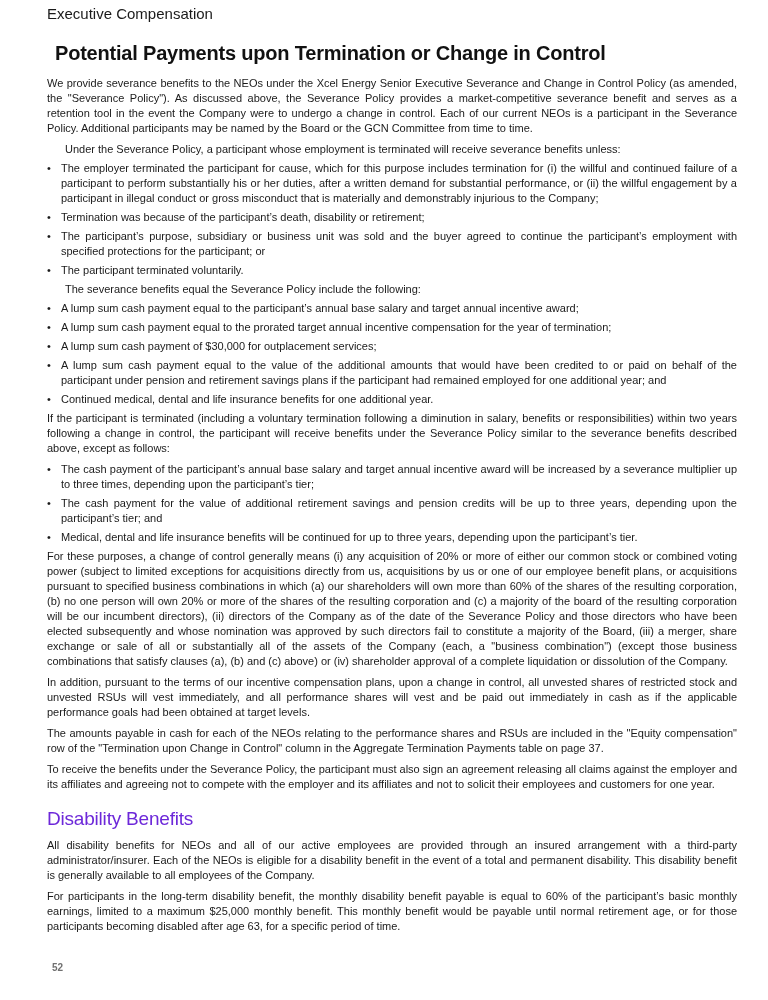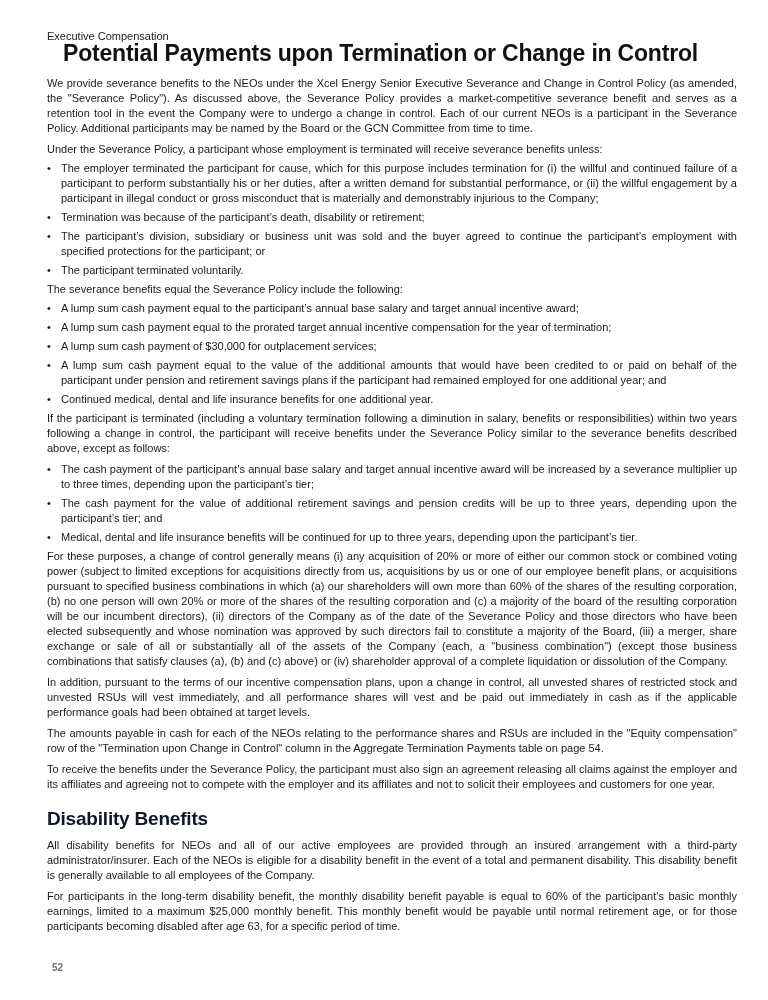--- a/index.html
+++ b/index.html
@@ -2,42 +2,42 @@
 <html><head>
 <meta charset="utf-8">
 <style>
   html, body { margin: 0; padding: 0; background: #ffffff; }
   body {
     width: 768px; height: 1000px; position: relative; overflow: hidden;
     font-family: "Liberation Sans", sans-serif; color: #1a1a1a;
   }
   .page { position: absolute; left: 47px; top: 0; width: 690px; }
   .running-header {
-    position: absolute; top: 30px; left: 0;
-    font-size: 11px; line-height: 13px; color: #1a1a1a;
+    position: absolute; top: 7px; left: 0;
+    font-size: 15px; line-height: 13px; color: #1a1a1a;
   }
   h1.page-title {
-    position: absolute; top: 38px; left: 16px; margin: 0;
-    font-size: 23px; line-height: 30px; font-weight: bold; color: #111;
+    position: absolute; top: 38px; left: 8px; margin: 0;
+    font-size: 20px; line-height: 30px; font-weight: bold; color: #111;
     letter-spacing: -0.2px; white-space: nowrap;
   }
   .body-flow { position: absolute; top: 76px; left: 0; width: 690px; }
   p, li {
     font-size: 11px; line-height: 15px; text-align: justify; margin: 0;
   }
   p { margin-bottom: 6px; }
-  p.tight { margin-bottom: 4px; }
+  p.tight { margin-bottom: 4px; margin-left: 18px; }
   ul { list-style: none; margin: 0 0 4px 0; padding: 0; }
   li { position: relative; padding-left: 14px; margin-bottom: 4px; }
   li .bullet {
     position: absolute; left: 0; top: 0; width: 10px; text-align: left;
   }
   h2.section-heading {
     margin: 16px 0 8px 0; font-size: 19px; line-height: 22px;
-    font-weight: bold; color: #0f172a; letter-spacing: -0.2px;
+    font-weight: normal; color: #6d28d9; letter-spacing: -0.2px;
   }
   .page-number {
     position: absolute; top: 962px; left: 5px;
     font-size: 10px; font-weight: bold; color: #707070;
   }
 </style>
 </head>
 <body>
 
 <div class="page">
@@ -47,21 +47,21 @@
   <h1 class="page-title">Potential Payments upon Termination or Change in Control</h1>
 
   <div class="body-flow">
 
     <p>We provide severance benefits to the NEOs under the Xcel Energy Senior Executive Severance and Change in Control Policy (as amended, the "Severance Policy"). As discussed above, the Severance Policy provides a market-competitive severance benefit and serves as a retention tool in the event the Company were to undergo a change in control. Each of our current NEOs is a participant in the Severance Policy. Additional participants may be named by the Board or the GCN Committee from time to time.</p>
 
     <p class="tight">Under the Severance Policy, a participant whose employment is terminated will receive severance benefits unless:</p>
     <ul>
       <li><span class="bullet">•</span><span>The employer terminated the participant for cause, which for this purpose includes termination for (i) the willful and continued failure of a participant to perform substantially his or her duties, after a written demand for substantial performance, or (ii) the willful engagement by a participant in illegal conduct or gross misconduct that is materially and demonstrably injurious to the Company;</span></li>
       <li><span class="bullet">•</span><span>Termination was because of the participant’s death, disability or retirement;</span></li>
-      <li><span class="bullet">•</span><span>The participant’s division, subsidiary or business unit was sold and the buyer agreed to continue the participant’s employment with specified protections for the participant; or</span></li>
+      <li><span class="bullet">•</span><span>The participant’s purpose, subsidiary or business unit was sold and the buyer agreed to continue the participant’s employment with specified protections for the participant; or</span></li>
       <li><span class="bullet">•</span><span>The participant terminated voluntarily.</span></li>
     </ul>
 
     <p class="tight">The severance benefits equal the Severance Policy include the following:</p>
     <ul>
       <li><span class="bullet">•</span><span>A lump sum cash payment equal to the participant’s annual base salary and target annual incentive award;</span></li>
       <li><span class="bullet">•</span><span>A lump sum cash payment equal to the prorated target annual incentive compensation for the year of termination;</span></li>
       <li><span class="bullet">•</span><span>A lump sum cash payment of $30,000 for outplacement services;</span></li>
       <li><span class="bullet">•</span><span>A lump sum cash payment equal to the value of the additional amounts that would have been credited to or paid on behalf of the participant under pension and retirement savings plans if the participant had remained employed for one additional year; and</span></li>
       <li><span class="bullet">•</span><span>Continued medical, dental and life insurance benefits for one additional year.</span></li>
@@ -69,21 +69,21 @@
 
     <p style="margin-top:4px;">If the participant is terminated (including a voluntary termination following a diminution in salary, benefits or responsibilities) within two years following a change in control, the participant will receive benefits under the Severance Policy similar to the severance benefits described above, except as follows:</p>
     <ul>
       <li><span class="bullet">•</span><span>The cash payment of the participant’s annual base salary and target annual incentive award will be increased by a severance multiplier up to three times, depending upon the participant’s tier;</span></li>
       <li><span class="bullet">•</span><span>The cash payment for the value of additional retirement savings and pension credits will be up to three years, depending upon the participant’s tier; and</span></li>
       <li><span class="bullet">•</span><span>Medical, dental and life insurance benefits will be continued for up to three years, depending upon the participant’s tier.</span></li>
     </ul>
 
     <p style="margin-top:4px;">For these purposes, a change of control generally means (i) any acquisition of 20% or more of either our common stock or combined voting power (subject to limited exceptions for acquisitions directly from us, acquisitions by us or one of our employee benefit plans, or acquisitions pursuant to specified business combinations in which (a) our shareholders will own more than 60% of the shares of the resulting corporation, (b) no one person will own 20% or more of the shares of the resulting corporation and (c) a majority of the board of the resulting corporation will be our incumbent directors), (ii) directors of the Company as of the date of the Severance Policy and those directors who have been elected subsequently and whose nomination was approved by such directors fail to constitute a majority of the Board, (iii) a merger, share exchange or sale of all or substantially all of the assets of the Company (each, a "business combination") (except those business combinations that satisfy clauses (a), (b) and (c) above) or (iv) shareholder approval of a complete liquidation or dissolution of the Company.</p>
     <p>In addition, pursuant to the terms of our incentive compensation plans, upon a change in control, all unvested shares of restricted stock and unvested RSUs will vest immediately, and all performance shares will vest and be paid out immediately in cash as if the applicable performance goals had been obtained at target levels.</p>
-    <p>The amounts payable in cash for each of the NEOs relating to the performance shares and RSUs are included in the "Equity compensation" row of the "Termination upon Change in Control" column in the Aggregate Termination Payments table on page 54.</p>
+    <p>The amounts payable in cash for each of the NEOs relating to the performance shares and RSUs are included in the "Equity compensation" row of the "Termination upon Change in Control" column in the Aggregate Termination Payments table on page 37.</p>
     <p>To receive the benefits under the Severance Policy, the participant must also sign an agreement releasing all claims against the employer and its affiliates and agreeing not to compete with the employer and its affiliates and not to solicit their employees and customers for one year.</p>
 
     <h2 class="section-heading">Disability Benefits</h2>
 
     <p>All disability benefits for NEOs and all of our active employees are provided through an insured arrangement with a third-party administrator/insurer. Each of the NEOs is eligible for a disability benefit in the event of a total and permanent disability. This disability benefit is generally available to all employees of the Company.</p>
     <p>For participants in the long-term disability benefit, the monthly disability benefit payable is equal to 60% of the participant’s basic monthly earnings, limited to a maximum $25,000 monthly benefit. This monthly benefit would be payable until normal retirement age, or for those participants becoming disabled after age 63, for a specific period of time.</p>
   </div>
 
   <div class="page-number">52</div>
 </div>

